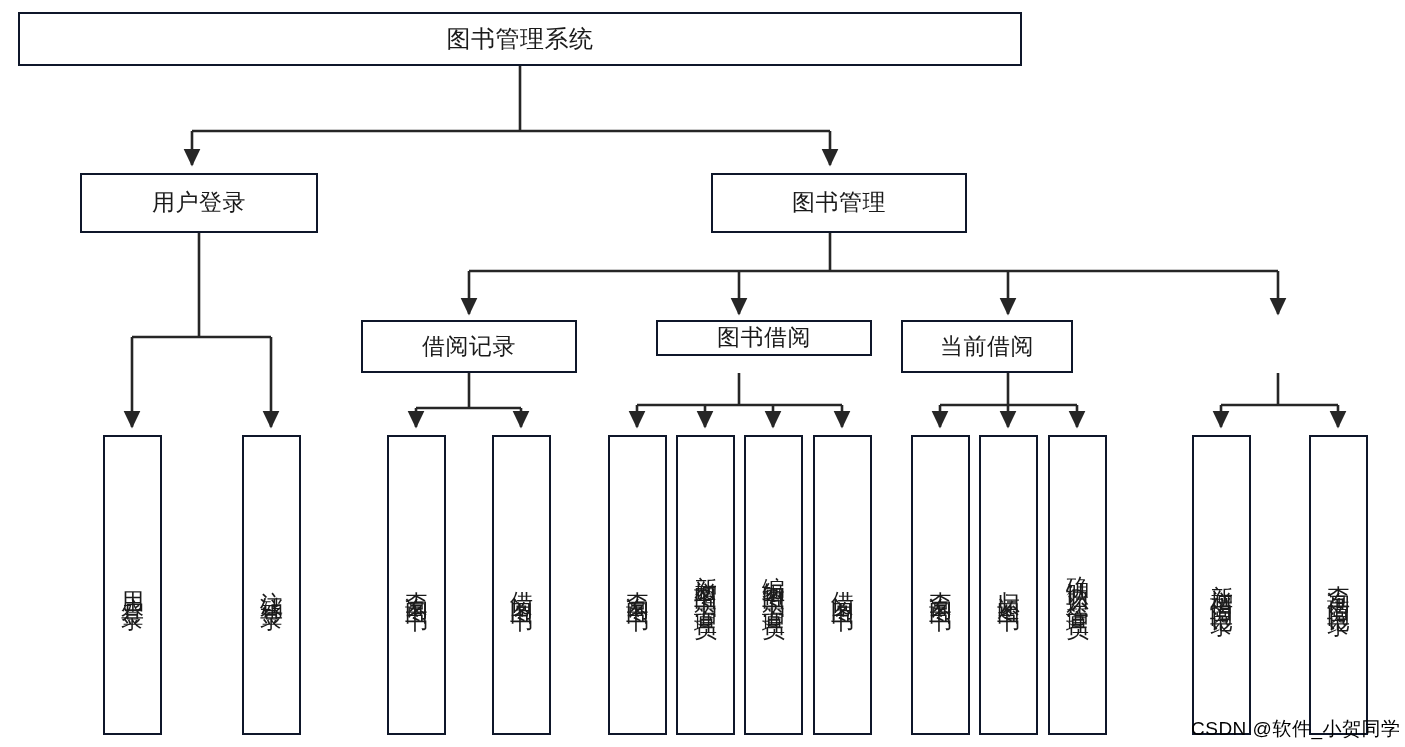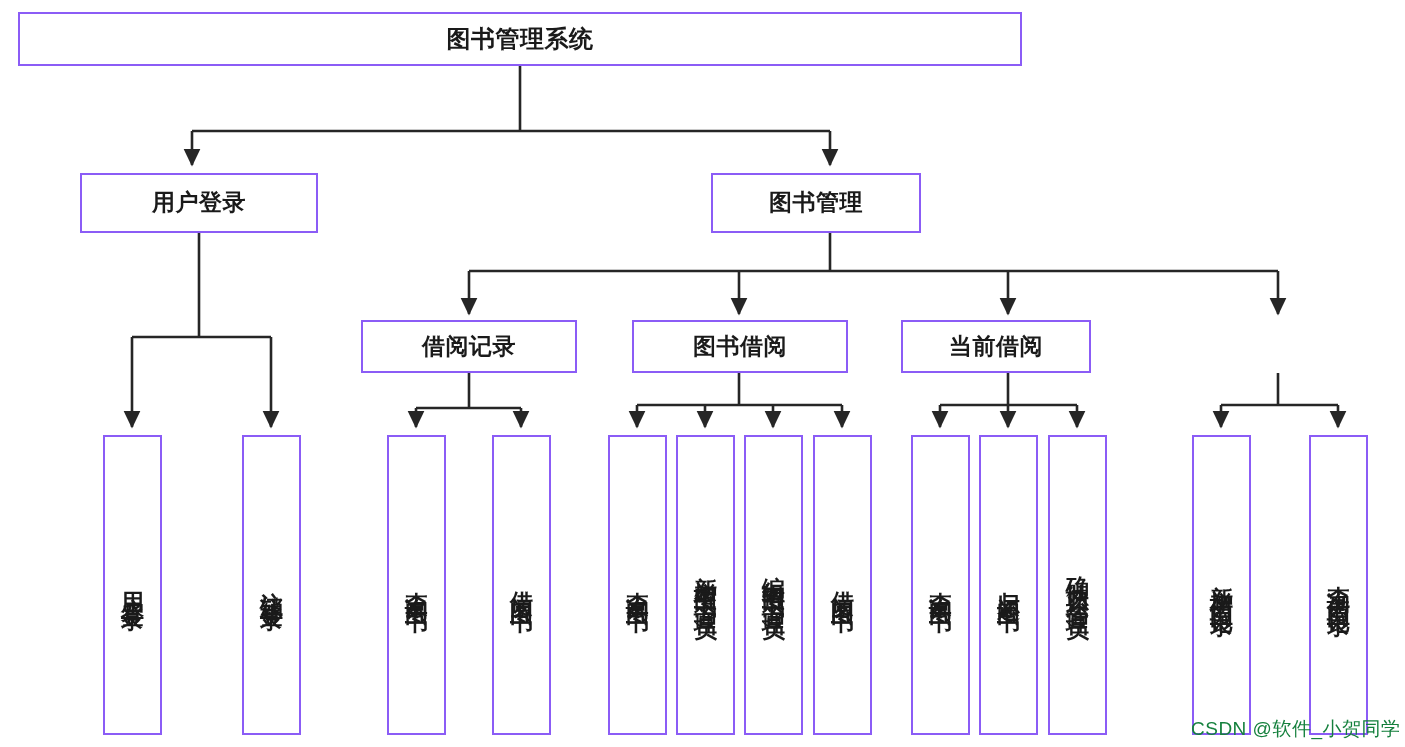--- a/index.html
+++ b/index.html
@@ -22,26 +22,25 @@
     left: 0;
     top: 0;
     width: 1405px;
     height: 747px;
     pointer-events: none;
   }
   .node {
     position: absolute;
     box-sizing: border-box;
     background: #ffffff;
-    border: 2px solid #8b5cf6;
+    border: 2px solid #0f172a;
     display: flex;
     align-items: center;
     justify-content: center;
     overflow: hidden;
-    font-weight: bold;
   }
   .node .label {
     color: #1a1a1a;
     text-align: center;
     line-height: 1.18;
     white-space: pre;
   }
   .node.horiz .label {
     writing-mode: horizontal-tb;
     font-size: 23px;
@@ -55,21 +54,21 @@
     writing-mode: vertical-rl;
     text-orientation: upright;
     font-size: 23px;
     letter-spacing: 6px;
     line-height: 1;
     max-height: 100%;
   }
   .node.root .label { font-size: 24px; }
   .watermark {
     position: absolute;
-    color: #15803d;
+    color: #000000;
     font-size: 19px;
     letter-spacing: 0.5px;
     white-space: nowrap;
     user-select: none;
   }
 </style>
 </head>
 <body>
 
 <div id="canvas">
@@ -124,31 +123,31 @@
     </g>
   </svg>
 
   <div class="node horiz root" style="left:18px; top:12px; width:1004px; height:54px;">
     <span class="label">图书管理系统</span>
   </div>
 
   <div class="node horiz" style="left:80px; top:173px; width:238px; height:60px;">
     <span class="label">用户登录</span>
   </div>
-  <div class="node horiz" style="left:711px; top:173px; width:210px; height:60px;">
+  <div class="node horiz" style="left:711px; top:173px; width:256px; height:60px;">
     <span class="label">图书管理</span>
   </div>
 
   <div class="node horiz" style="left:361px; top:320px; width:216px; height:53px;">
     <span class="label">借阅记录</span>
   </div>
-  <div class="node horiz" style="left:632px; top:320px; width:216px; height:53px;">
+  <div class="node horiz" style="left:656px; top:320px; width:216px; height:36px;">
     <span class="label">图书借阅</span>
   </div>
-  <div class="node horiz" style="left:901px; top:320px; width:190px; height:53px;">
+  <div class="node horiz" style="left:901px; top:320px; width:172px; height:53px;">
     <span class="label">当前借阅</span>
   </div>
 
   <div class="node vert" style="left:103px; top:435px; width:59px; height:300px;">
     <span class="label">用户登录</span>
   </div>
   <div class="node vert" style="left:242px; top:435px; width:59px; height:300px;">
     <span class="label">注销登录</span>
   </div>
 

